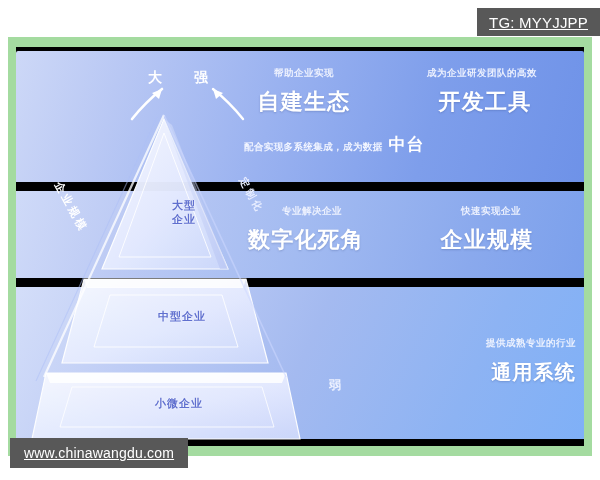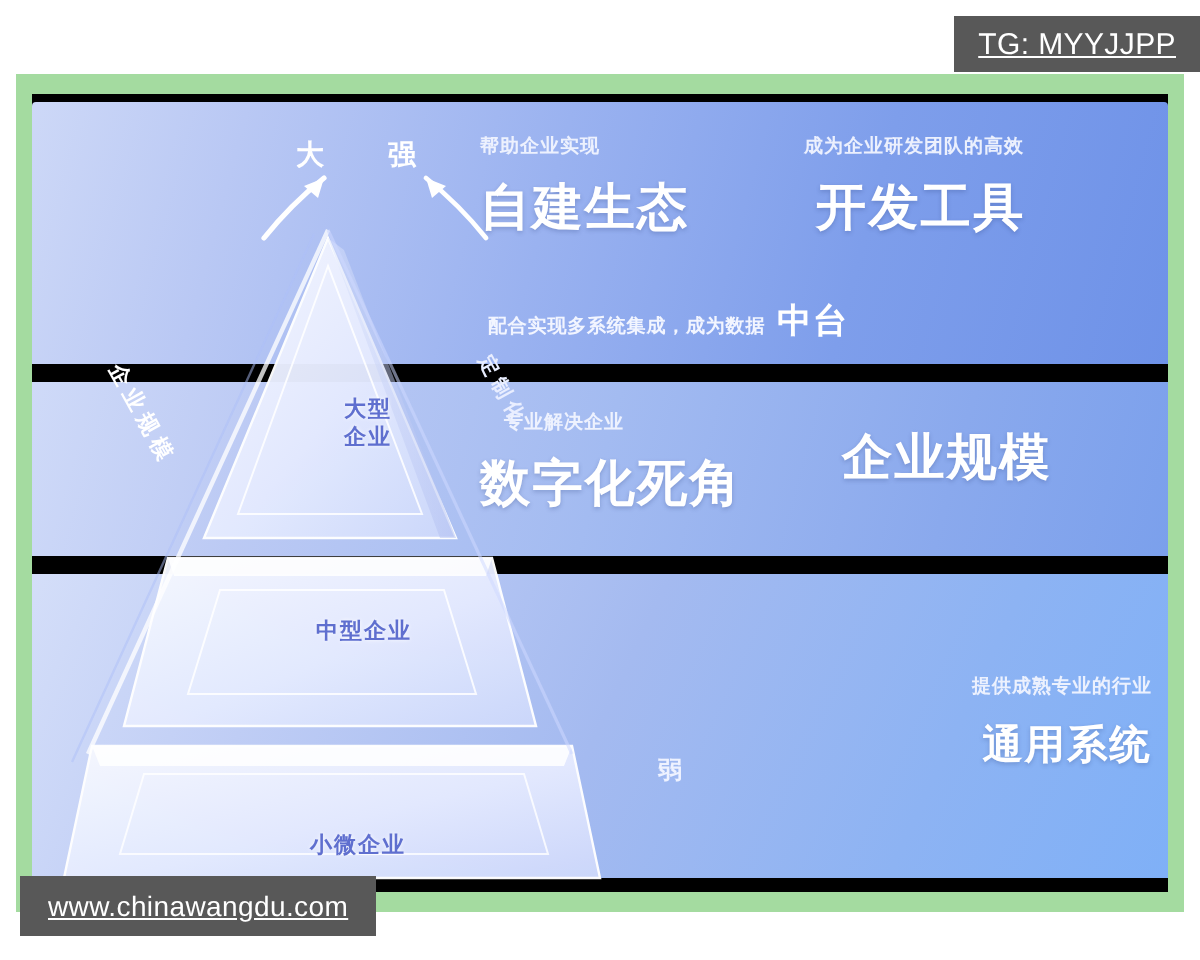--- a/index.html
+++ b/index.html
@@ -70,21 +70,21 @@
     position: absolute;
     left: 0;
     width: 100%;
     color: #ffffff;
     overflow: hidden;
   }
   .panel .ptext {
     position: absolute;
     right: 6px;
     width: 330px;
-    text-align: left;
+    text-align: center;
   }
   .panel-top {
     top: 4px;
     height: 131px;
     background: linear-gradient(105deg,
         #cdd8f7 0%, #b9c8f4 18%, #9ab2f0 45%, #7e9eeb 72%, #6e92e8 100%);
     border-radius: 2px 2px 0 0;
   }
   .panel-mid {
     top: 144px;
@@ -100,21 +100,21 @@
   }
 
   .lead {
     font-size: 9.5px;
     font-weight: bold;
     color: #f2f5ff;
     letter-spacing: 0.5px;
     opacity: 0.95;
   }
   .big {
-    font-size: 25px;
+    font-size: 22px;
     font-weight: bold;
     color: #ffffff;
     letter-spacing: 1.2px;
     text-shadow: 0 1px 2px rgba(40,60,120,0.25);
   }
   .inline-row {
     display: flex;
     align-items: baseline;
     gap: 6px;
   }
@@ -202,35 +202,36 @@
           <div style="display:flex; gap:34px;">
             <div style="width:128px;">
               <div class="lead">帮助企业实现</div>
               <div class="big" style="margin-top:7px;">自建生态</div>
             </div>
             <div style="width:160px;">
               <div class="lead">成为企业研发团队的高效</div>
               <div class="big" style="margin-top:7px; margin-left:6px;">开发工具</div>
             </div>
           </div>
-          <div class="inline-row" style="margin-top:29px; margin-left:4px;">
+          <div class="inline-row" style="margin-top:16px; margin-left:4px;">
             <span class="small-inline">配合实现多系统集成，成为数据</span>
             <span class="mid-inline">中台</span>
           </div>
         </div>
       </div>
 
       <div class="panel panel-mid">
         <div class="ptext" style="top:14px; right:8px; width:336px;">
-          <div style="display:flex; gap:41px;">
+          <div style="display:flex; gap:31px;">
             <div style="width:132px;">
               <div class="lead" style="margin-left:12px;">专业解决企业</div>
               <div class="big" style="margin-top:7px;">数字化死角</div>
             </div>
             <div style="width:160px;">
+              <div class="lead" style="margin-left:16px;">快速实现企业</div>
               <div class="big" style="margin-top:7px; margin-left:8px;">企业规模</div>
             </div>
           </div>
         </div>
       </div>
 
       <div class="panel panel-bot">
         <div class="ptext" style="top:50px; right:8px; width:336px; text-align:right;">
           <div style="margin-left:58px;">
             <div class="lead">提供成熟专业的行业</div>
@@ -283,21 +284,21 @@
           </g>
         </svg>
 
         <div class="tier-label" style="left:120px; top:152px; width:60px; font-size:11px;">
           <div>大型</div>
           <div>企业</div>
         </div>
 
         <div class="tier-label" style="left:93px; top:263px; width:110px; font-size:11px;">中型企业</div>
 
-        <div class="tier-label" style="left:90px; top:350px; width:110px; font-size:11px;margin-top:20px;">小微企业</div>
+        <div class="tier-label" style="left:90px; top:350px; width:110px; font-size:11px;">小微企业</div>
       </div>
 
       <div class="edge-label" id="lbl-da">大</div>
       <div class="edge-label" id="lbl-qiang">强</div>
       <div class="edge-label" id="lbl-ruo">弱</div>
       <div class="edge-label" id="lbl-scale">企业规模</div>
       <div class="edge-label" id="lbl-custom">定制化</div>
 
       <svg class="arrow" style="left:112px; top:36px;" width="52" height="42" viewBox="0 0 52 42">
         <path d="M4,36 C12,26 24,14 34,6" stroke="#ffffff" stroke-width="2.6" fill="none" stroke-linecap="round"></path>

